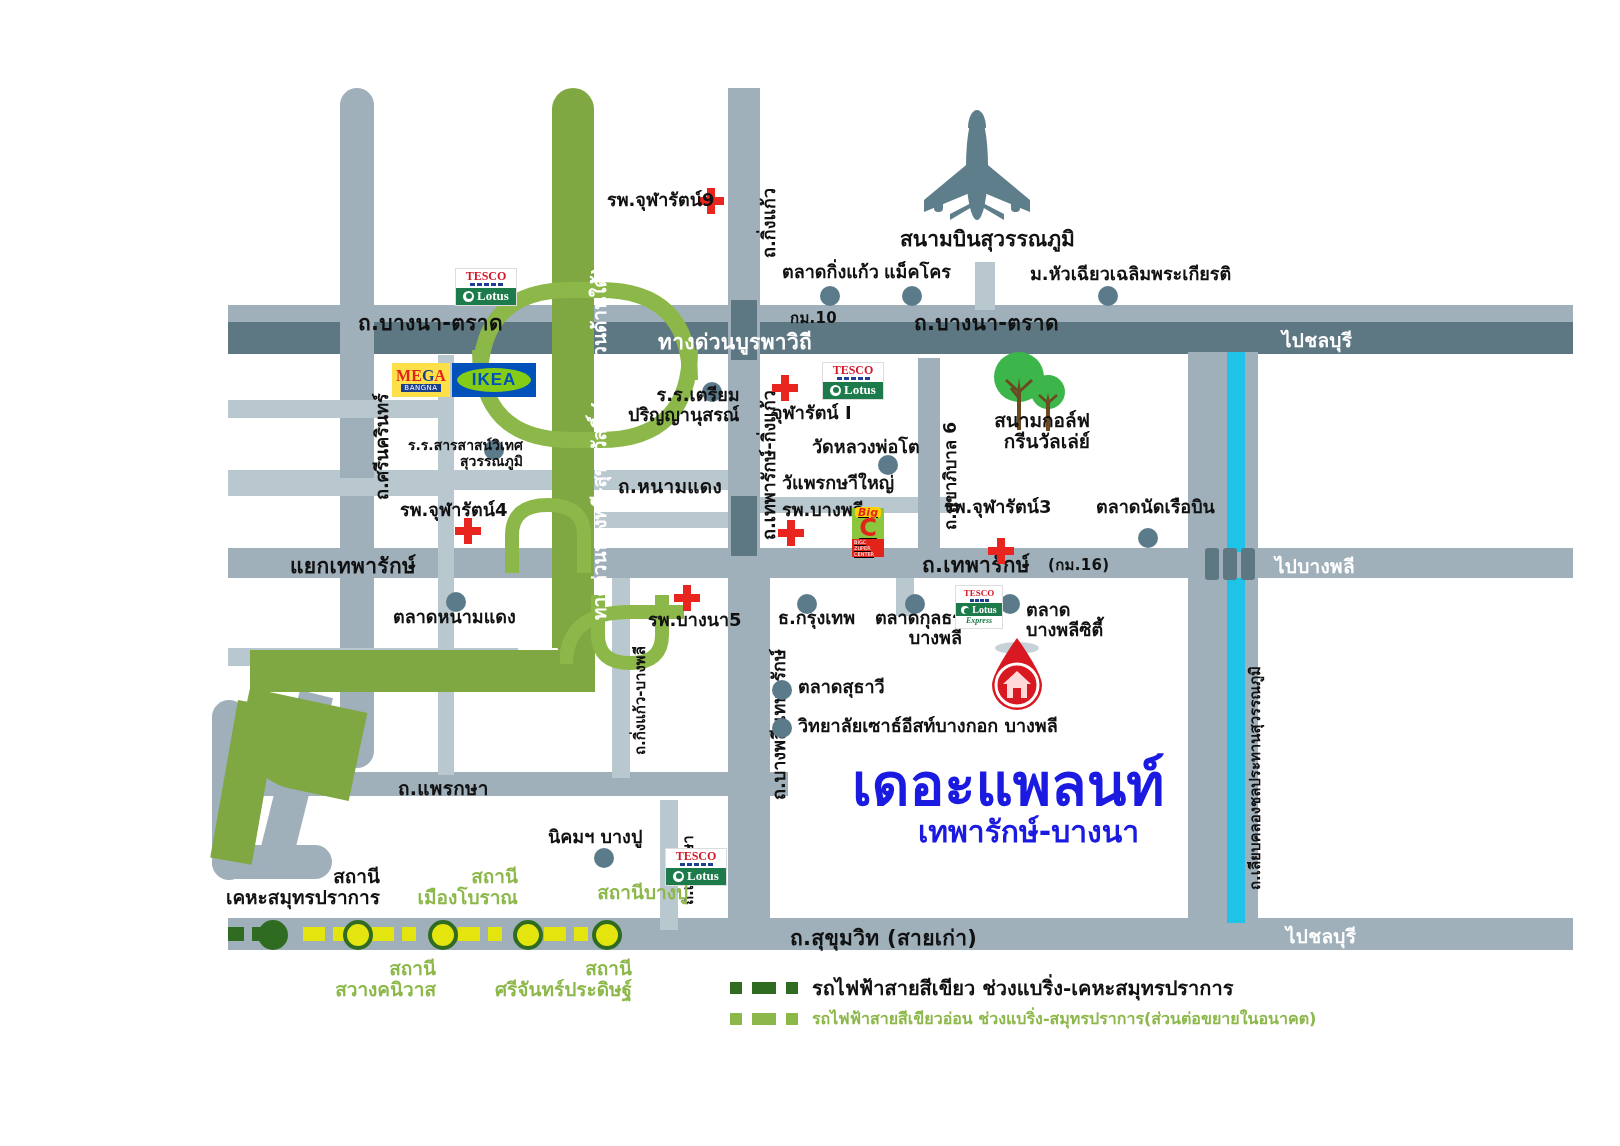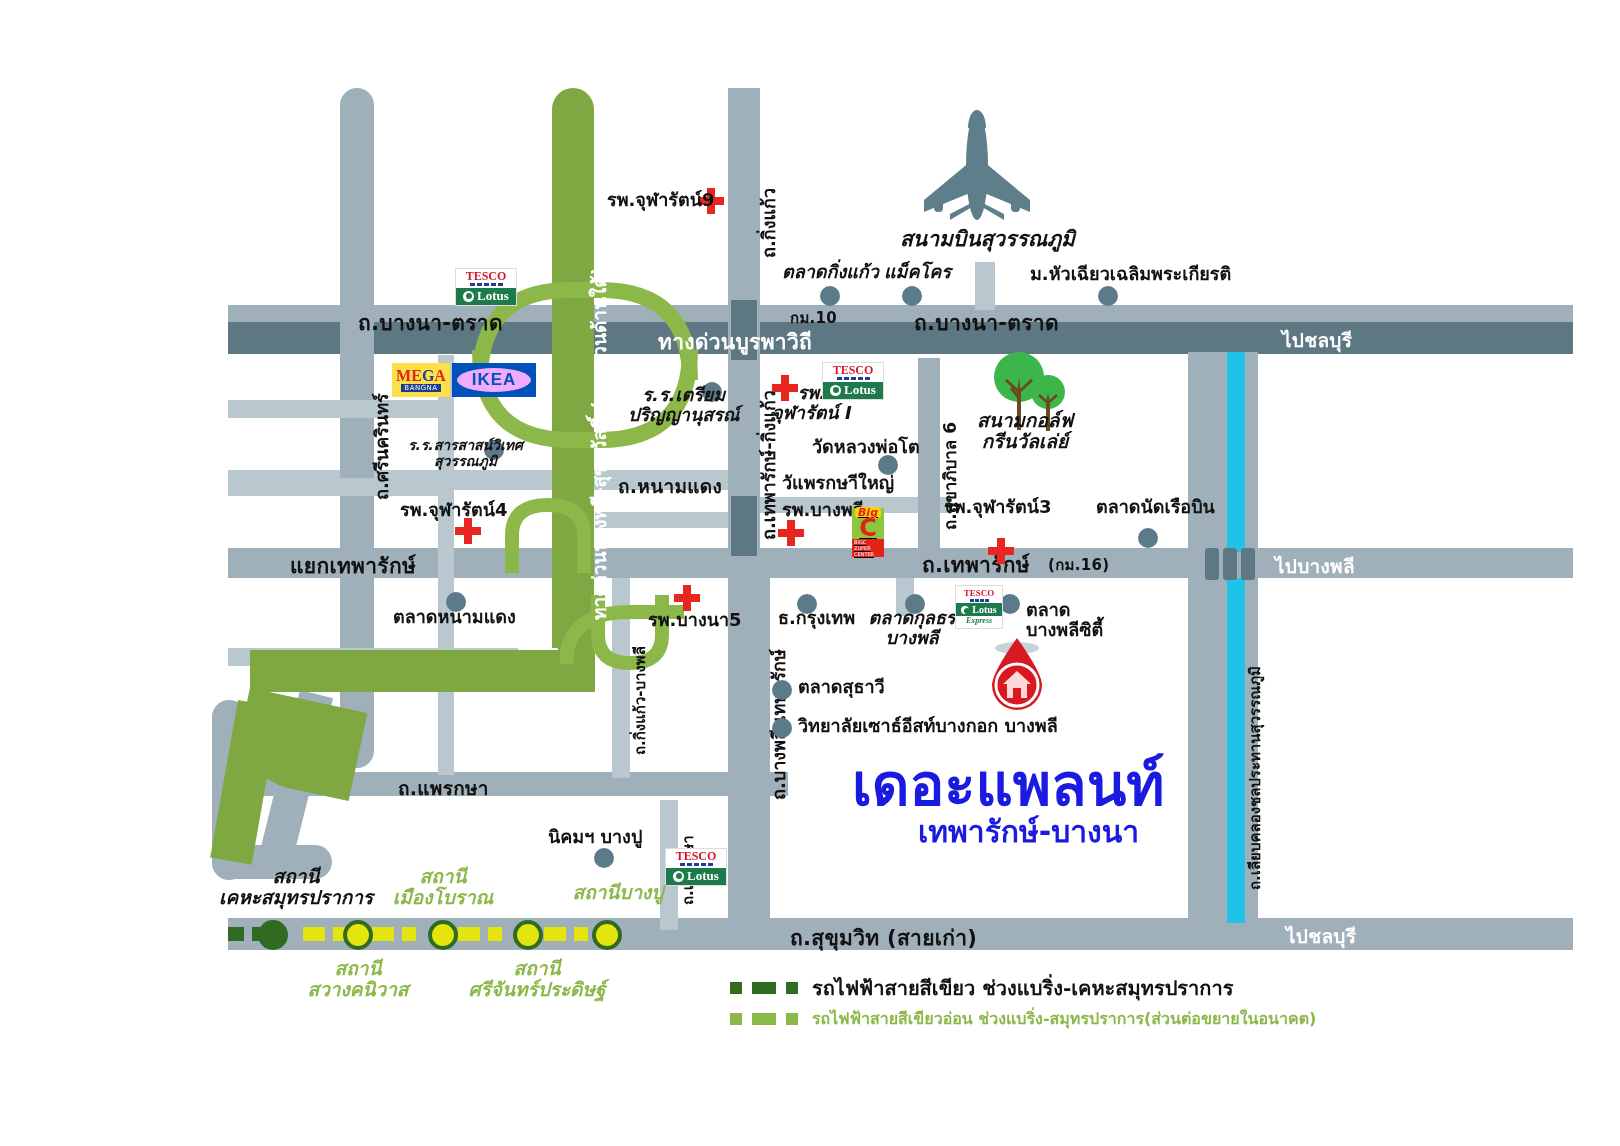--- a/index.html
+++ b/index.html
@@ -21,42 +21,42 @@
   .gw-label{position:absolute;color:#ffffff;font-weight:bold;white-space:nowrap;transform-origin:0 0;}
 
   
   .cyan{position:absolute;background:#1fc3e8;}
 
   
   .dot{position:absolute;width:20px;height:20px;border-radius:50%;background:#5b7b8a;}
 
   
   .lbl{position:absolute;font-weight:bold;color:#111;white-space:nowrap;line-height:1.12;}
-  .lbl.c{text-align:center;font-style:italic;}
+  .lbl.c{text-align:right;}
   .lbl.grn{color:#8cb84a;}
 
   
   .cross{position:absolute;width:26px;height:26px;}
   .cross:before,.cross:after{content:"";position:absolute;background:#e8251f;}
   .cross:before{left:9px;top:0;width:8px;height:26px;}
   .cross:after{top:9px;left:0;height:8px;width:26px;}
 
   
   .logo{position:absolute;background:#fff;border:1px solid #ddd;box-sizing:border-box;
         display:flex;flex-direction:column;align-items:center;justify-content:center;overflow:hidden;}
   .tesco-top{color:#d4182b;font-weight:bold;font-family:"Liberation Serif",serif;line-height:1;}
   .tesco-bars{display:flex;gap:2px;margin-top:1px;}
   .tesco-bars i{display:block;width:5px;height:3px;background:#1c3f94;}
   .lotus-row{background:#1c7a4b;color:#fff;width:100%;display:flex;align-items:center;justify-content:center;gap:3px;}
   .lotus-mark{width:11px;height:11px;border-radius:50%;background:#fff;position:relative;}
   .lotus-mark:after{content:"";position:absolute;left:2.5px;top:2.5px;width:6px;height:6px;border-radius:50%;background:#1c7a4b;}
   .lotus-txt{font-family:"Liberation Serif",serif;font-weight:bold;}
 
   .ikea{position:absolute;background:#0051ba;display:flex;align-items:center;justify-content:center;}
-  .ikea-oval{background:#f0abfc;border-radius:50%;display:flex;align-items:center;justify-content:center;
+  .ikea-oval{background:#84cc16;border-radius:50%;display:flex;align-items:center;justify-content:center;
              color:#0051ba;font-weight:bold;font-family:"Liberation Sans",sans-serif;letter-spacing:1px;}
 
   .mega{position:absolute;background:#fde047;display:flex;flex-direction:column;align-items:center;justify-content:center;}
   .mega-top{font-family:"Liberation Serif",serif;font-weight:bold;color:#e2231a;line-height:1;}
   .mega-top span{color:#1b3f8f;}
   .mega-bot{background:#1b3f8f;color:#fff;font-size:7px;padding:0 3px;letter-spacing:.5px;}
 
   .bigc{position:absolute;background:#8cc63e;display:flex;flex-direction:column;align-items:center;justify-content:center;}
   .bigc-word{background:#ffd200;color:#e2231a;font-weight:bold;font-style:italic;border-radius:4px;padding:0 3px;line-height:1;}
   .bigc-c{color:#e2231a;font-weight:bold;line-height:.85;}

